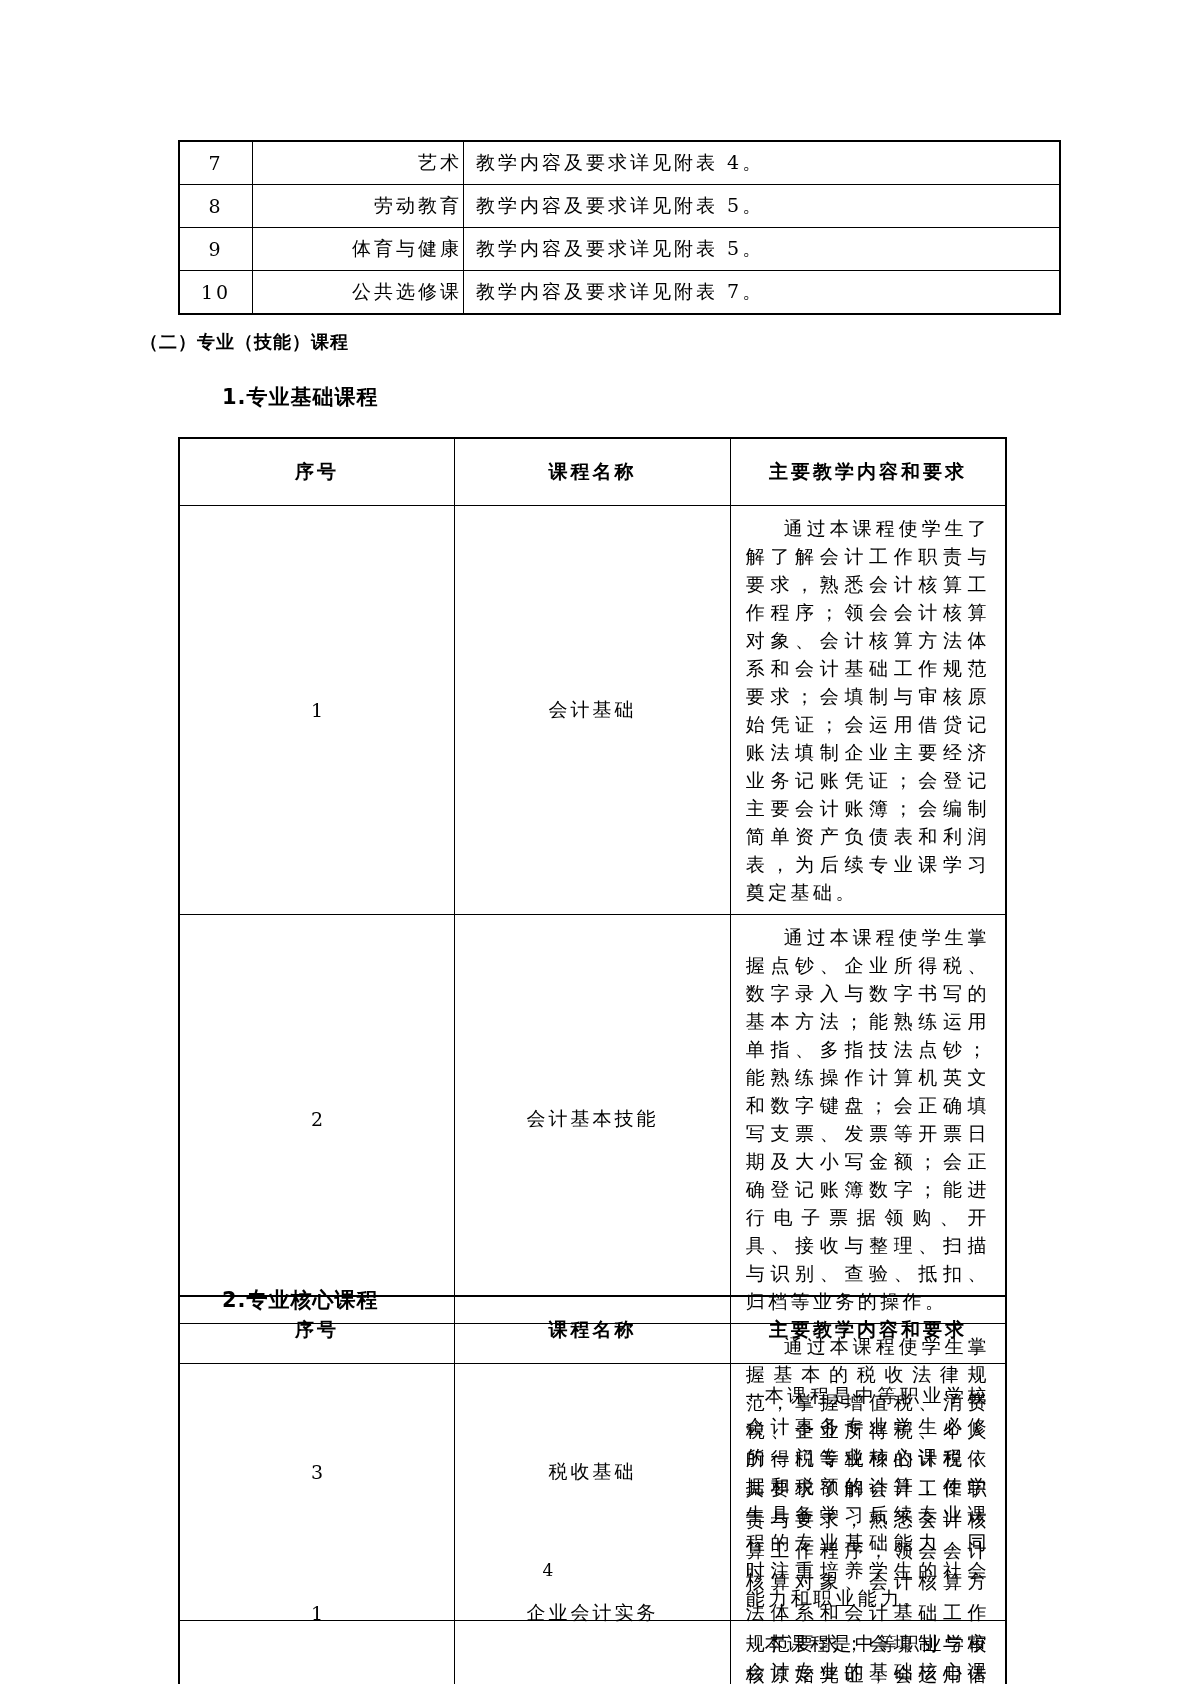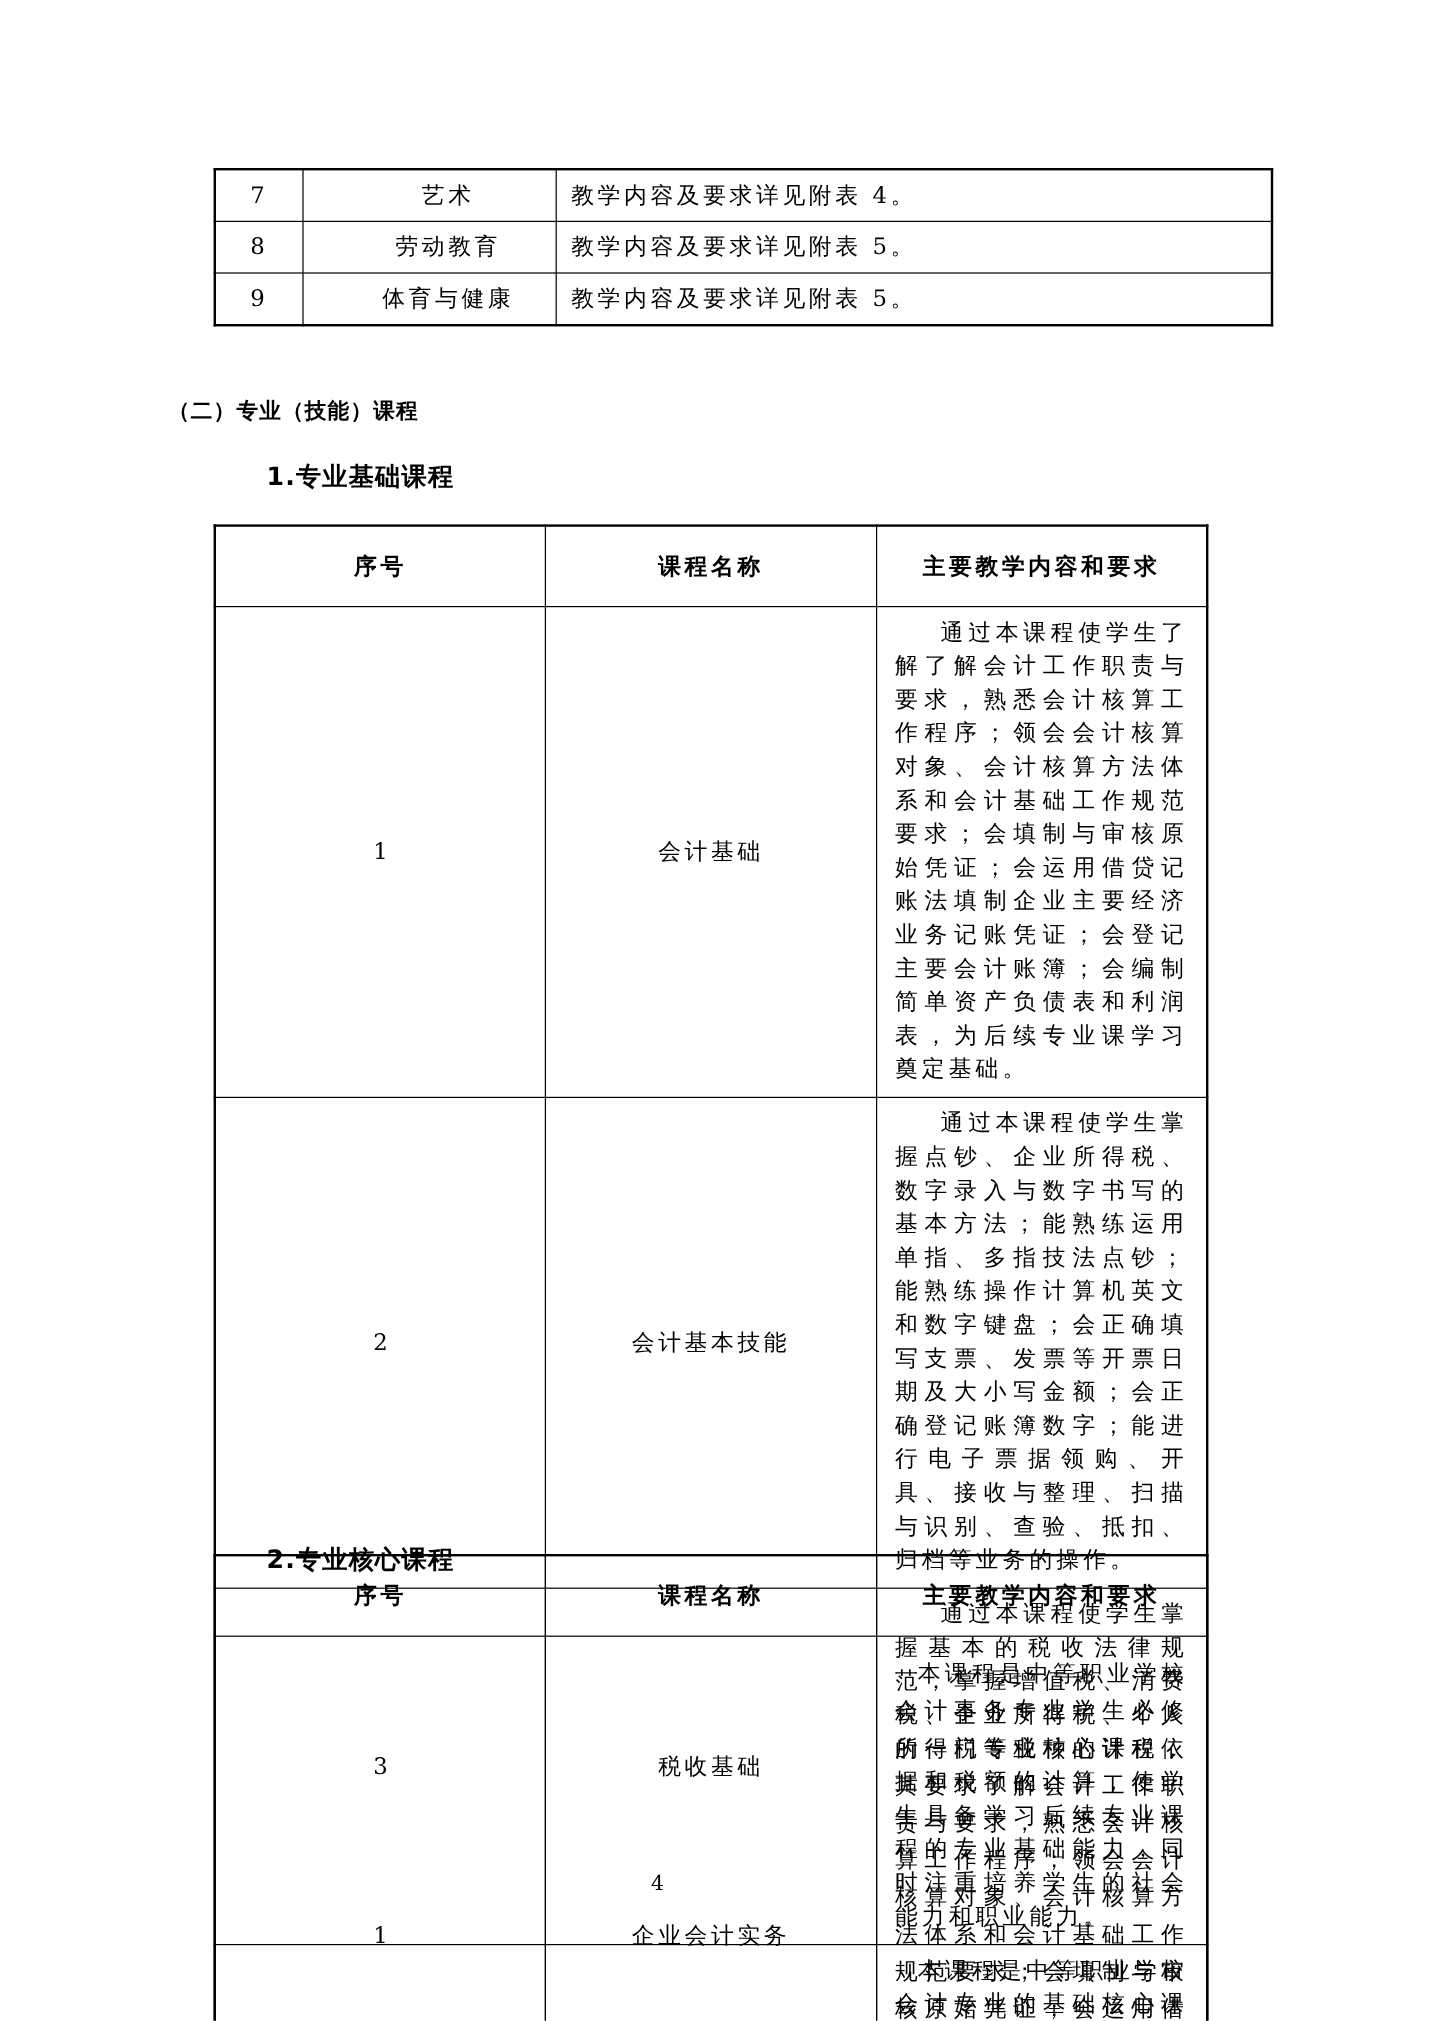--- a/index.html
+++ b/index.html
@@ -12,21 +12,21 @@
     overflow:hidden;
   }
   table { border-collapse:collapse; table-layout:fixed; }
   table.doc { border:2px solid #000; }
   table.doc td, table.doc th { border:1px solid #000; }
 
   
   .top-table { position:absolute; left:178px; top:140px; width:829px; }
   .top-table td { height:40px; font-size:19px; letter-spacing:3px; }
   .col-no   { width:70px;  text-align:center; }
-  .col-name { width:177px; text-align:center;padding-left:32px; }
+  .col-name { width:177px; text-align:right;padding-left:32px; }
   .col-desc { width:582px; text-align:left; padding-left:12px; }
 
   
   .h-section {
     position:absolute; left:140px; top:330px;
     font-family:"DejaVu Sans", sans-serif;
     font-weight:bold; font-size:18px; letter-spacing:1px;
   }
   .h-sub {
     position:absolute; left:222px;
@@ -40,21 +40,21 @@
   .course-table { position:absolute; left:178px; width:829px; }
   .course-table th {
     height:30px; font-size:19px; font-weight:bold;
     letter-spacing:3px; text-align:center; padding:18px;
   }
   .course-table td.cell-no   { width:70px;  text-align:center; font-size:19px; }
   .course-table td.cell-name { width:177px; text-align:center; font-size:19px; letter-spacing:3px; }
   .course-table td.cell-content {
     width:582px; font-size:19px; line-height:28px;
     letter-spacing:3.4px; text-align:justify; text-justify:inter-ideograph;
-    padding:8px 15px; vertical-align:middle;font-family:Liberation Serif, serif;
+    padding:8px 15px; vertical-align:middle;
   }
   .t1 { top:437px; }
   .t2 { top:1295px; }
   .t2 td.cell-content { line-height:31px; padding:16px 15px; }
   .indent-2 p { margin:0; text-indent:2em; }
   .indent-1 p { margin:0; text-indent:1em; }
 
   .page-number {
     position:absolute; left:0; top:1560px; width:1096px;
     text-align:center; font-size:17px;
@@ -74,20 +74,25 @@
       </tr>
       <tr>
         <td class="col-no">8</td>
         <td class="col-name">劳动教育</td>
         <td class="col-desc">教学内容及要求详见附表 5。</td>
       </tr>
       <tr>
         <td class="col-no">9</td>
         <td class="col-name">体育与健康</td>
         <td class="col-desc">教学内容及要求详见附表 5。</td>
+      </tr>
+      <tr>
+        <td class="col-no">10</td>
+        <td class="col-name">公共选修课</td>
+        <td class="col-desc">教学内容及要求详见附表 7。</td>
       </tr>
     </tbody>
   </table>
 
   <div class="h-section">（二）专业（技能）课程</div>
   <div class="h-sub h-sub1">1.专业基础课程</div>
 
   <table class="doc course-table t1">
     <tbody>
       <tr>

